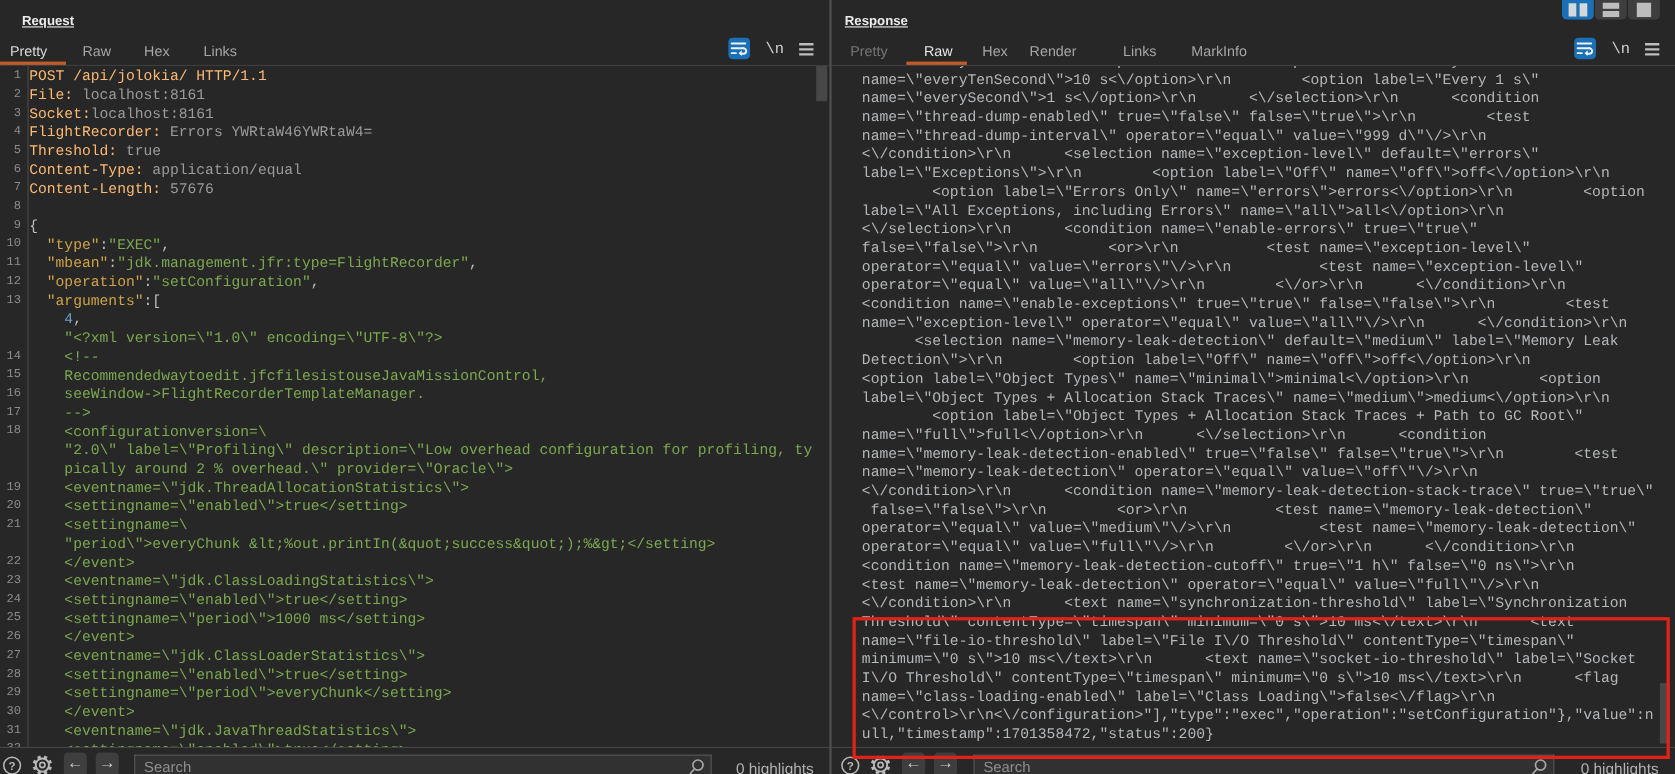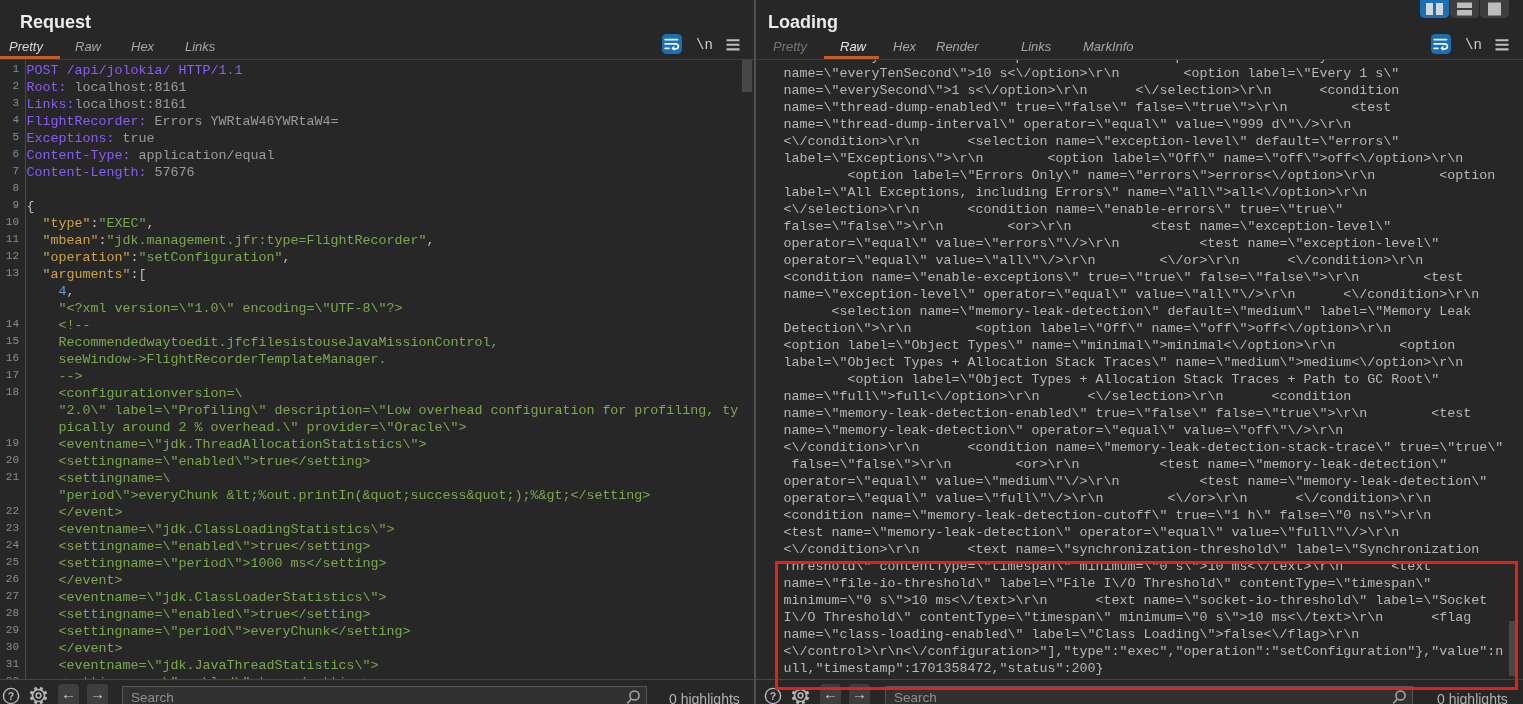--- a/index.html
+++ b/index.html
@@ -1,29 +1,29 @@
 <!DOCTYPE html>
 <html><head><meta charset="utf-8"><style>
 * { margin:0; padding:0; box-sizing:border-box; }
 html,body { width:1523px; height:704px; background:#272727; overflow:hidden; }
 .abs { position:absolute; }
 pre { font-family:'Liberation Mono', monospace; font-size:13.33px; line-height:17px; }
 i { font-style:normal; }
 i.k { color:#cfa347; } i.g { color:#7ca94f; } i.p { color:#bfbfbf; }
-i.v { color:#9b9b9b; } i.n { color:#8b5cf6; } i.b { color:#6d9dd1; }
-.title { font-family:'Liberation Sans', sans-serif; font-size:18px; font-weight:bold; color:#ececec; }
-.tab { position:absolute; font-family:'Liberation Sans', sans-serif; font-size:13px; color:#a6a6a6; top:38.5px;font-style:italic; }
+i.v { color:#9b9b9b; } i.n { color:#fdba74; } i.b { color:#6d9dd1; }
+.title { font-family:'Liberation Sans', sans-serif; font-size:12px; font-weight:bold; color:#ececec;text-decoration:underline; }
+.tab { position:absolute; font-family:'Liberation Sans', sans-serif; font-size:13px; color:#a6a6a6; top:38.5px; }
 </style></head><body>
 
 <div class="abs" style="left:0;top:59px;width:1523px;height:1px;background:#3d3d3d"></div>
 <div class="abs" style="left:0;top:679px;width:1523px;height:1px;background:#454545"></div>
 <div class="abs" style="left:754px;top:0;width:2px;height:704px;background:#505050"></div>
 
 <div class="abs title" style="left:20px;top:11.5px">Request</div>
-<div class="abs title" style="left:768px;top:11.5px">Loading</div>
+<div class="abs title" style="left:768px;top:11.5px">Response</div>
 
 <div class="tab" style="left:9px;color:#d9d9d9">Pretty</div>
 <div class="tab" style="left:75px">Raw</div>
 <div class="tab" style="left:131px">Hex</div>
 <div class="tab" style="left:185px">Links</div>
 <div class="abs" style="left:0;top:56px;width:60px;height:3px;background:#c25d2b"></div>
 
 <div class="tab" style="left:773px;color:#757575">Pretty</div>
 <div class="tab" style="left:840px;color:#e6e6e6">Raw</div>
 <div class="tab" style="left:893px">Hex</div>
@@ -102,24 +102,24 @@
 24
 25
 26
 27
 28
 29
 30
 31
 32</pre>
   <pre class="abs" style="left:26.5px;top:2.2px"><i class="n">POST /api/jolokia/ HTTP/1.1</i>
-<i class="n">Root: </i><i class="v">localhost:8161</i>
-<i class="n">Links:</i><i class="v">localhost:8161</i>
+<i class="n">File: </i><i class="v">localhost:8161</i>
+<i class="n">Socket:</i><i class="v">localhost:8161</i>
 <i class="n">FlightRecorder: </i><i class="v">Errors YWRtaW46YWRtaW4=</i>
-<i class="n">Exceptions: </i><i class="v">true</i>
+<i class="n">Threshold: </i><i class="v">true</i>
 <i class="n">Content-Type: </i><i class="v">application/equal</i>
 <i class="n">Content-Length: </i><i class="v">57676</i>
 
 <i class="p">{</i>
   <i class="k">"type"</i><i class="p">:</i><i class="g">"EXEC"</i><i class="p">,</i>
   <i class="k">"mbean"</i><i class="p">:</i><i class="g">"jdk.management.jfr:type=FlightRecorder"</i><i class="p">,</i>
   <i class="k">"operation"</i><i class="p">:</i><i class="g">"setConfiguration"</i><i class="p">,</i>
   <i class="k">"arguments"</i><i class="p">:</i><i class="p">[</i>
     <i class="b">4</i><i class="p">,</i>
     <i class="g">"&lt;?xml version=\"1.0\" encoding=\"UTF-8\"?&gt;</i>

